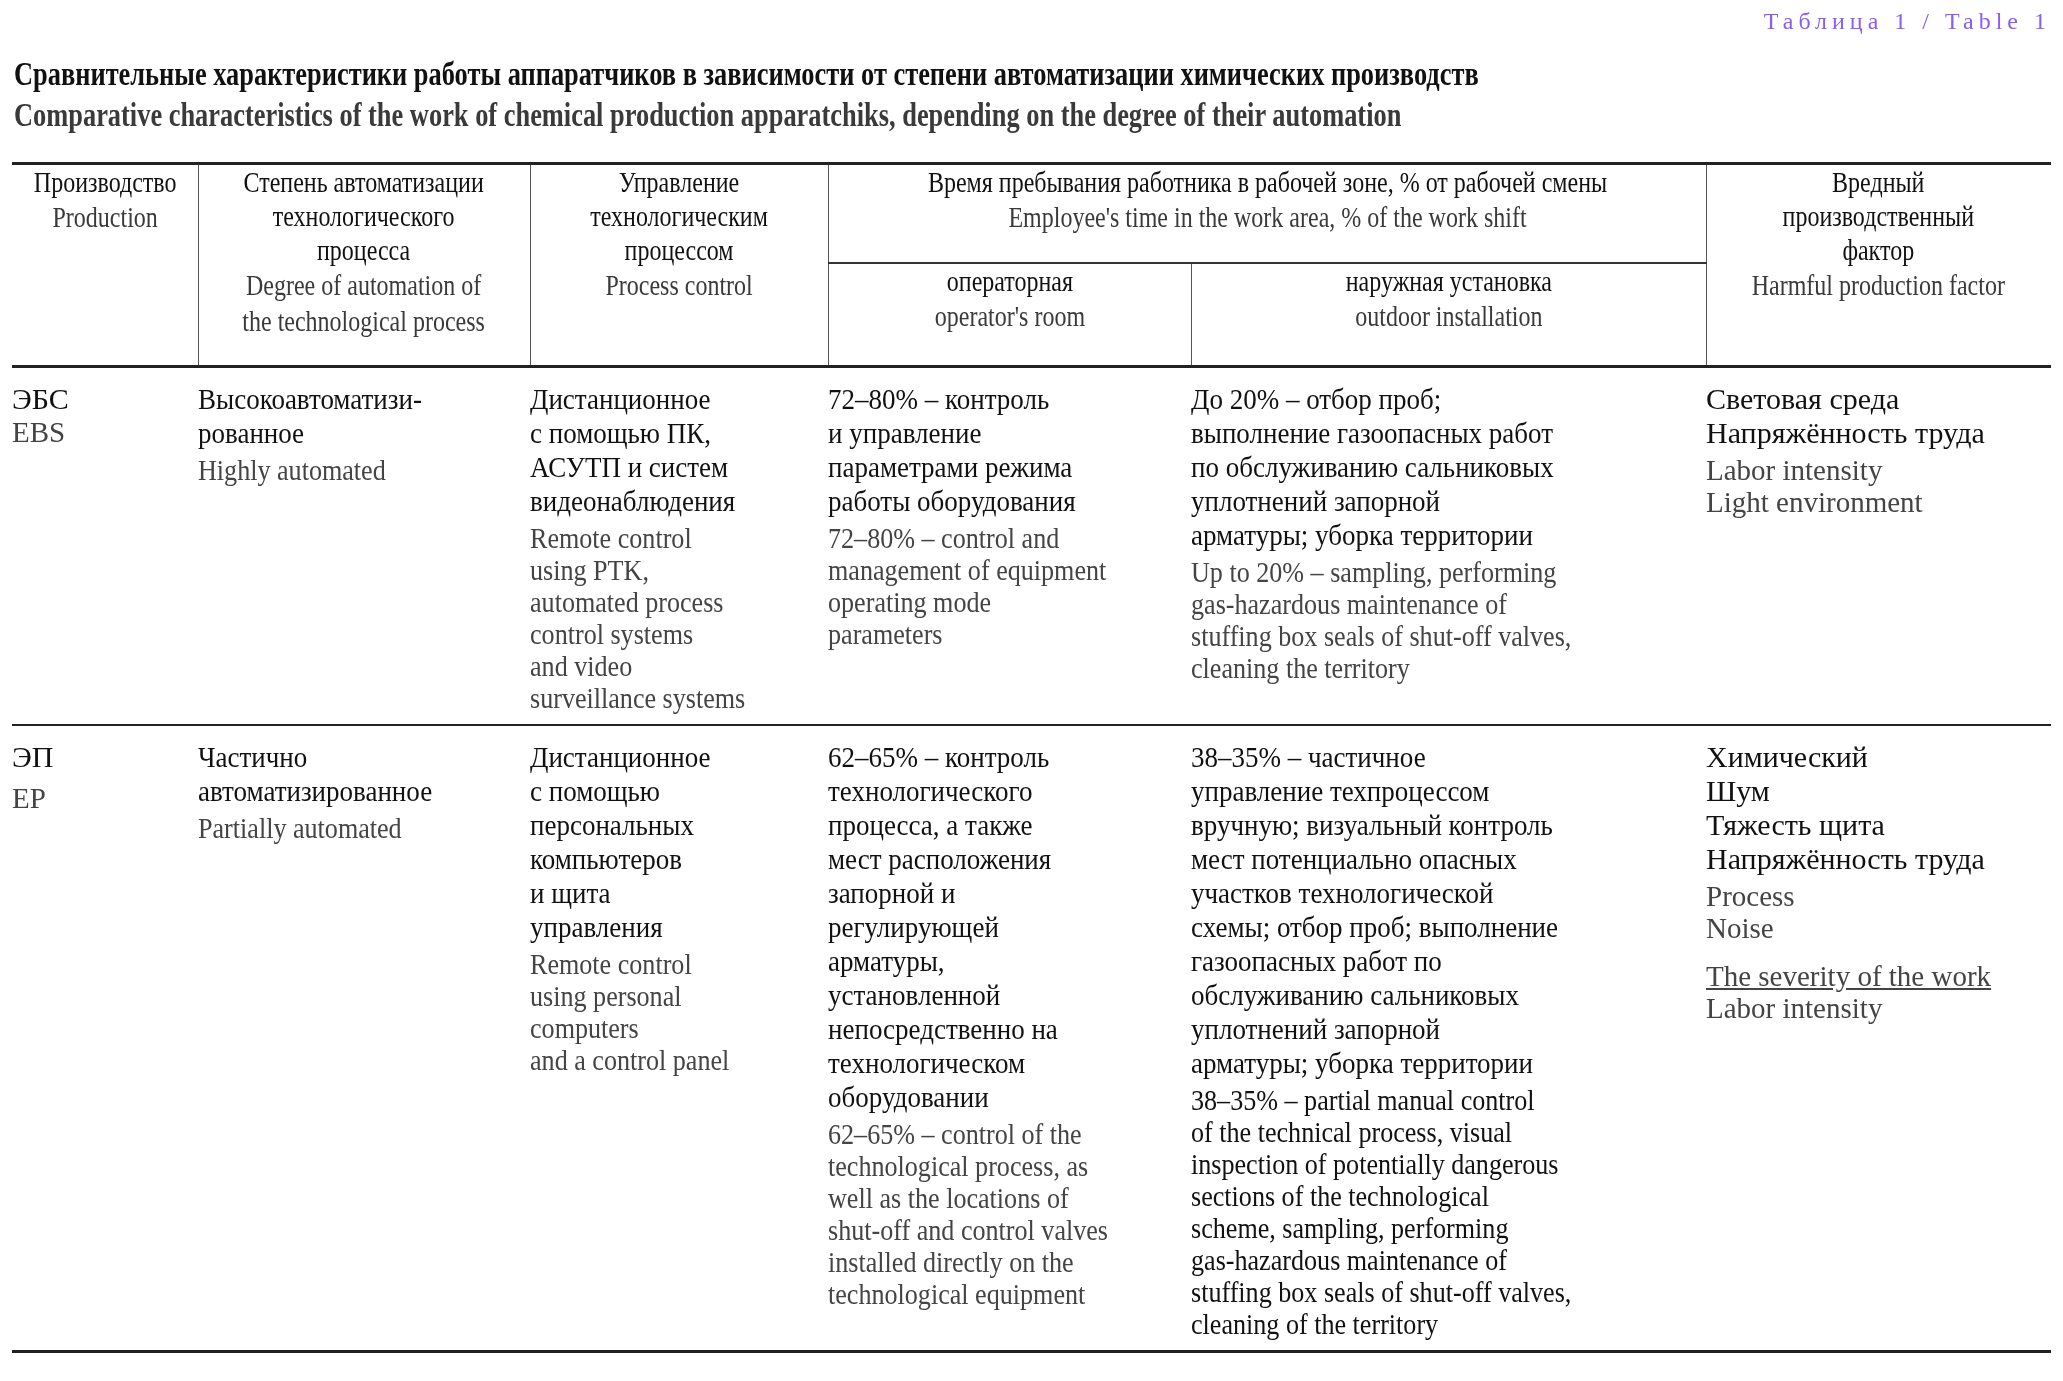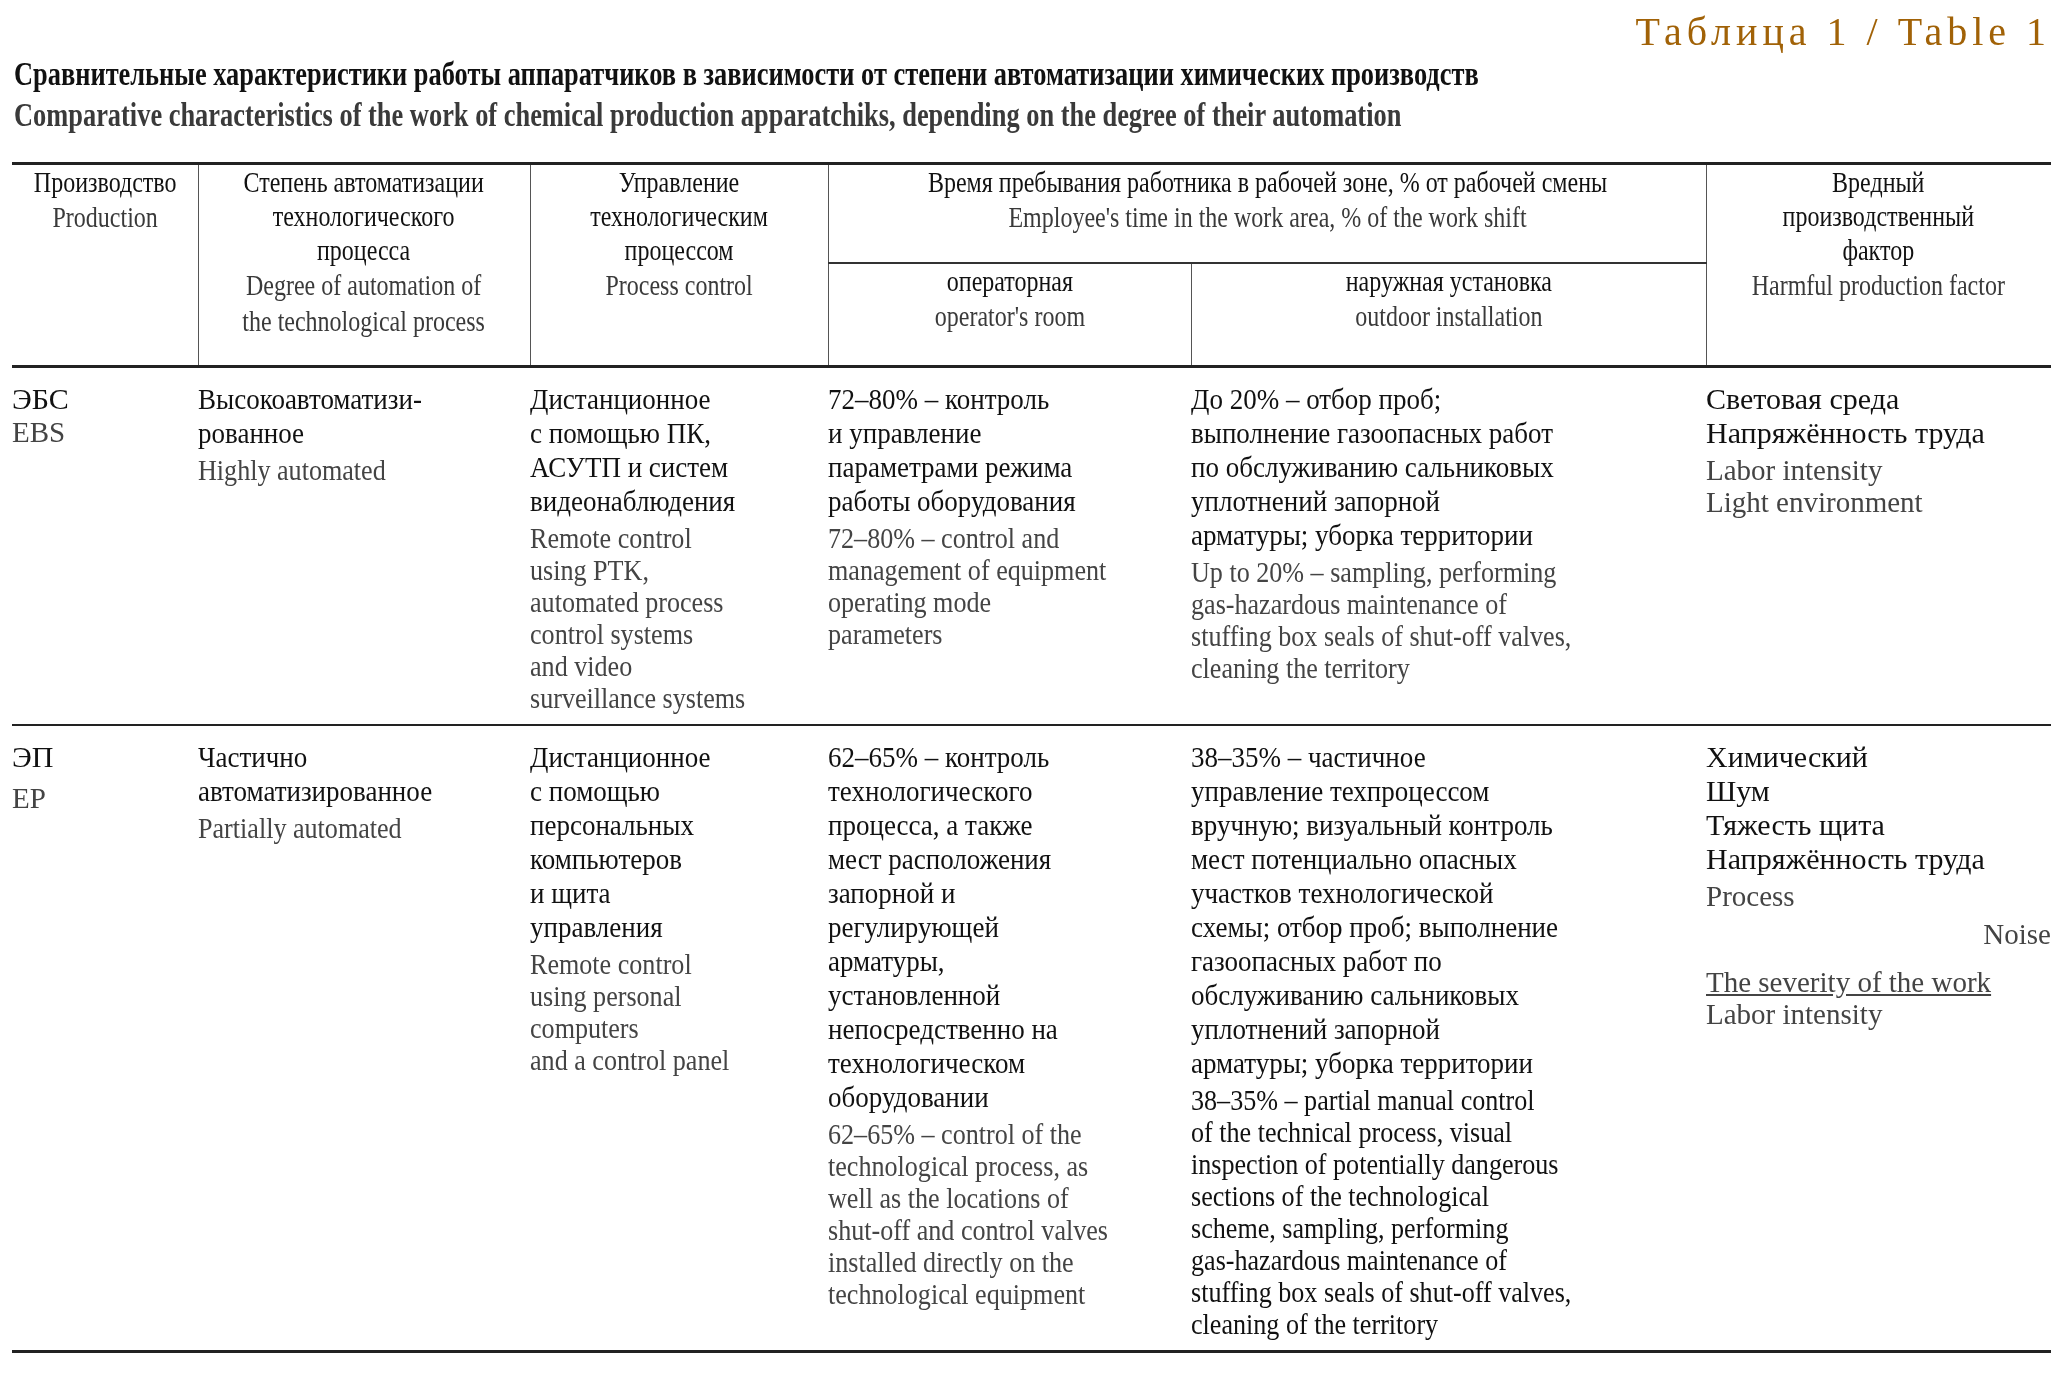--- a/index.html
+++ b/index.html
@@ -2,21 +2,21 @@
 <html><head>
   <meta charset="utf-8">
   <style>
     html, body { margin: 0; padding: 0; background: #ffffff; }
     body {
       width: 2063px; height: 1381px; position: relative; overflow: hidden;
       font-family: "Liberation Serif", serif; color: #111;
     }
     .caption {
       position: absolute; right: 12px; top: 8px;
-      font-size: 40px; letter-spacing: 5px; color: #a16207;
+      font-size: 24px; letter-spacing: 5px; color: #8b5cf6;
     }
     .title-wrap { position: absolute; left: 14px; top: 56px; width: 2400px; }
     .title-ru, .title-en {
       font-weight: bold; transform-origin: left top; white-space: nowrap;
     }
     .title-ru { font-size: 33px; color: #111; transform: scaleX(0.80); }
     .title-en { font-size: 33px; color: #3a3a3a; transform: scaleX(0.80); margin-top: 4px; }
 
     table.data {
       position: absolute; left: 12px; top: 162px; width: 2039px;
@@ -256,20 +256,20 @@
             <span class="en dark" style="margin-top: 0px;">cleaning of the territory</span>
           </span>
       </td>
       <td class="c6">
         <span class="nw" id="r1c6" style="display:block">
             <span class="ru">Химический</span>
             <span class="ru">Шум</span>
             <span class="ru">Тяжесть щита</span>
             <span class="ru">Напряжённость труда</span>
             <span class="en">Process</span>
-            <span class="en" style="margin-top: 6px; text-align: right;">Noise</span>
+            <span class="en" style="margin-top: 0px;">Noise</span>
             <span class="en" style="margin-top: 16px; text-decoration: underline;">The severity of the work</span>
             <span class="en" style="margin-top: 0px;">Labor intensity</span>
           </span>
       </td>
     </tr>
   </tbody>
 </table>
 
 </body></html>

